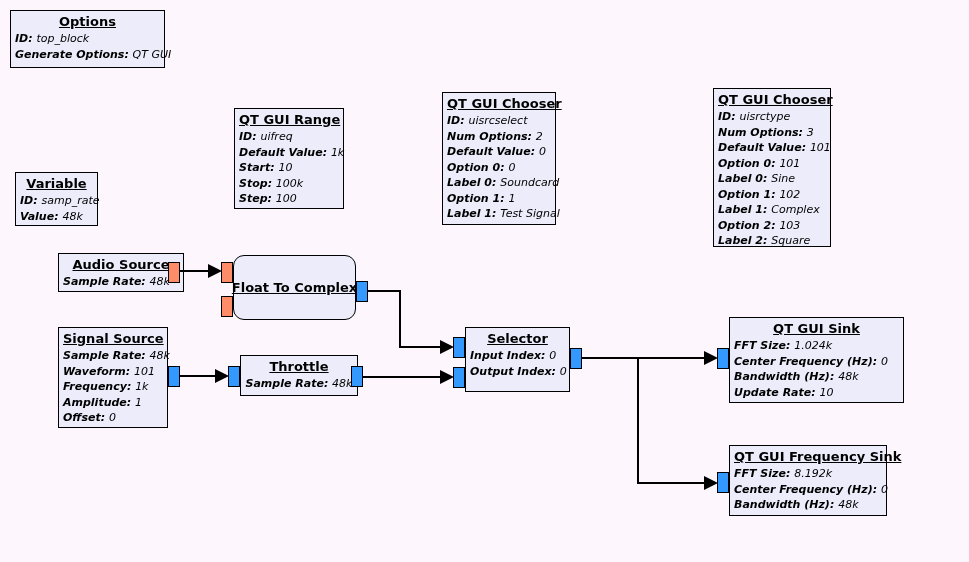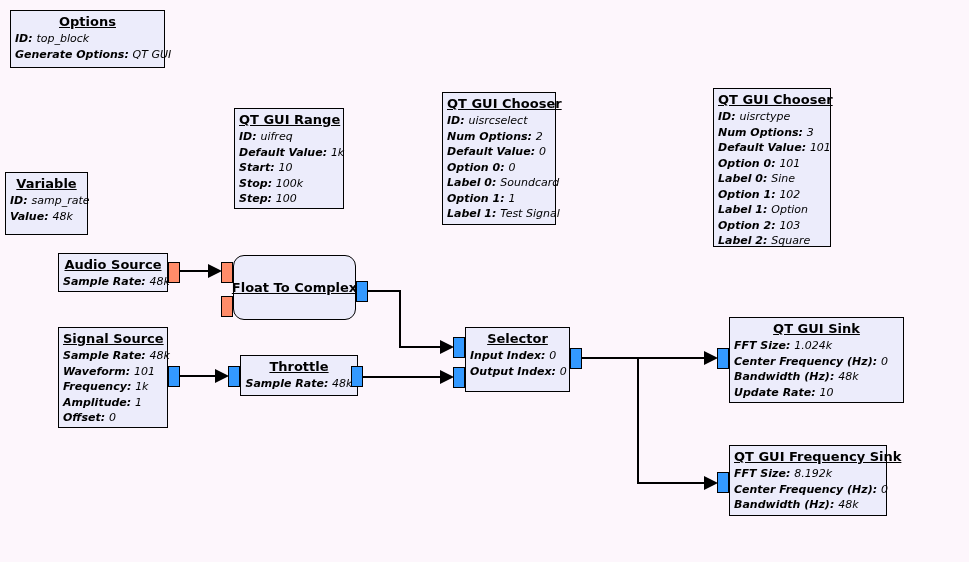--- a/index.html
+++ b/index.html
@@ -22,21 +22,21 @@
 <body>
 
 <div id="canvas">
 
   <div class="block" style="left:10px;top:10px;width:155px;height:58px">
     <div class="btitle">Options</div>
     <div class="param"><span class="pl">ID</span><span class="pv">top_block</span></div>
     <div class="param"><span class="pl">Generate Options</span><span class="pv">QT GUI</span></div>
   </div>
 
-  <div class="block" style="left:5px;top:172px;width:83px;height:63px">
+  <div class="block" style="left:15px;top:172px;width:83px;height:54px">
     <div class="btitle">Variable</div>
     <div class="param"><span class="pl">ID</span><span class="pv">samp_rate</span></div>
     <div class="param"><span class="pl">Value</span><span class="pv">48k</span></div>
   </div>
 
   <div class="block" style="left:234px;top:108px;width:110px;height:101px">
     <div class="btitle">QT GUI Range</div>
     <div class="param"><span class="pl">ID</span><span class="pv">uifreq</span></div>
     <div class="param"><span class="pl">Default Value</span><span class="pv">1k</span></div>
     <div class="param"><span class="pl">Start</span><span class="pv">10</span></div>
@@ -56,26 +56,26 @@
   </div>
 
   <div class="block" style="left:713px;top:88px;width:118px;height:159px">
     <div class="btitle">QT GUI Chooser</div>
     <div class="param"><span class="pl">ID</span><span class="pv">uisrctype</span></div>
     <div class="param"><span class="pl">Num Options</span><span class="pv">3</span></div>
     <div class="param"><span class="pl">Default Value</span><span class="pv">101</span></div>
     <div class="param"><span class="pl">Option 0</span><span class="pv">101</span></div>
     <div class="param"><span class="pl">Label 0</span><span class="pv">Sine</span></div>
     <div class="param"><span class="pl">Option 1</span><span class="pv">102</span></div>
-    <div class="param"><span class="pl">Label 1</span><span class="pv">Option</span></div>
+    <div class="param"><span class="pl">Label 1</span><span class="pv">Complex</span></div>
     <div class="param"><span class="pl">Option 2</span><span class="pv">103</span></div>
     <div class="param"><span class="pl">Label 2</span><span class="pv">Square</span></div>
   </div>
 
-  <div class="block" style="left:58px;top:253px;width:110px;height:39px">
+  <div class="block" style="left:58px;top:253px;width:126px;height:39px">
     <div class="btitle">Audio Source</div>
     <div class="param"><span class="pl">Sample Rate</span><span class="pv">48k</span></div>
   </div>
 
   <div class="block center-title" style="left:233px;top:255px;width:123px;height:65px">
     <div class="btitle">Float To Complex</div>
   </div>
 
   <div class="block" style="left:58px;top:327px;width:110px;height:101px">
     <div class="btitle">Signal Source</div>

